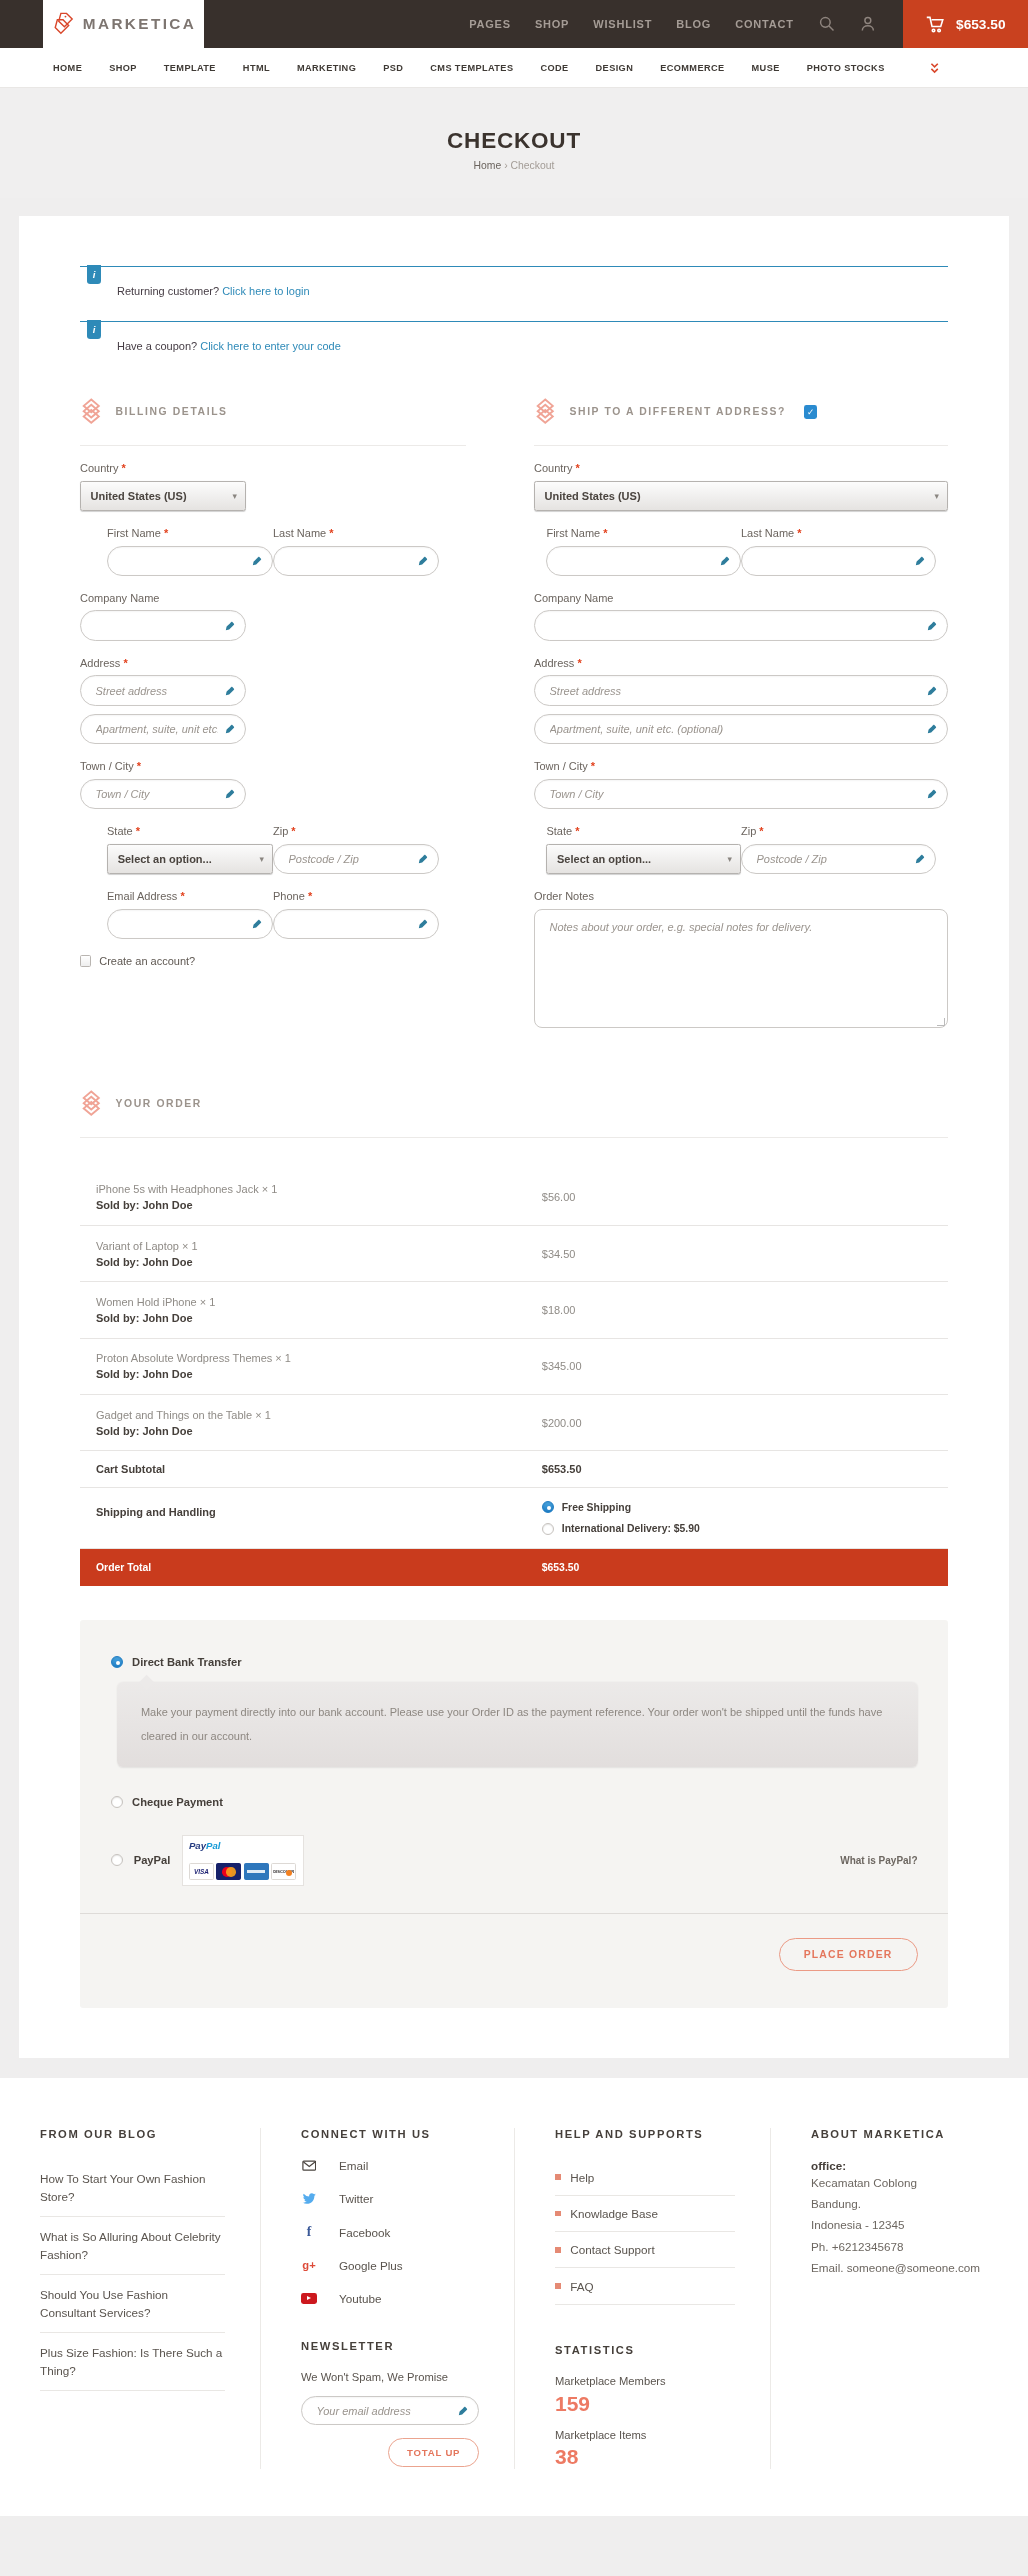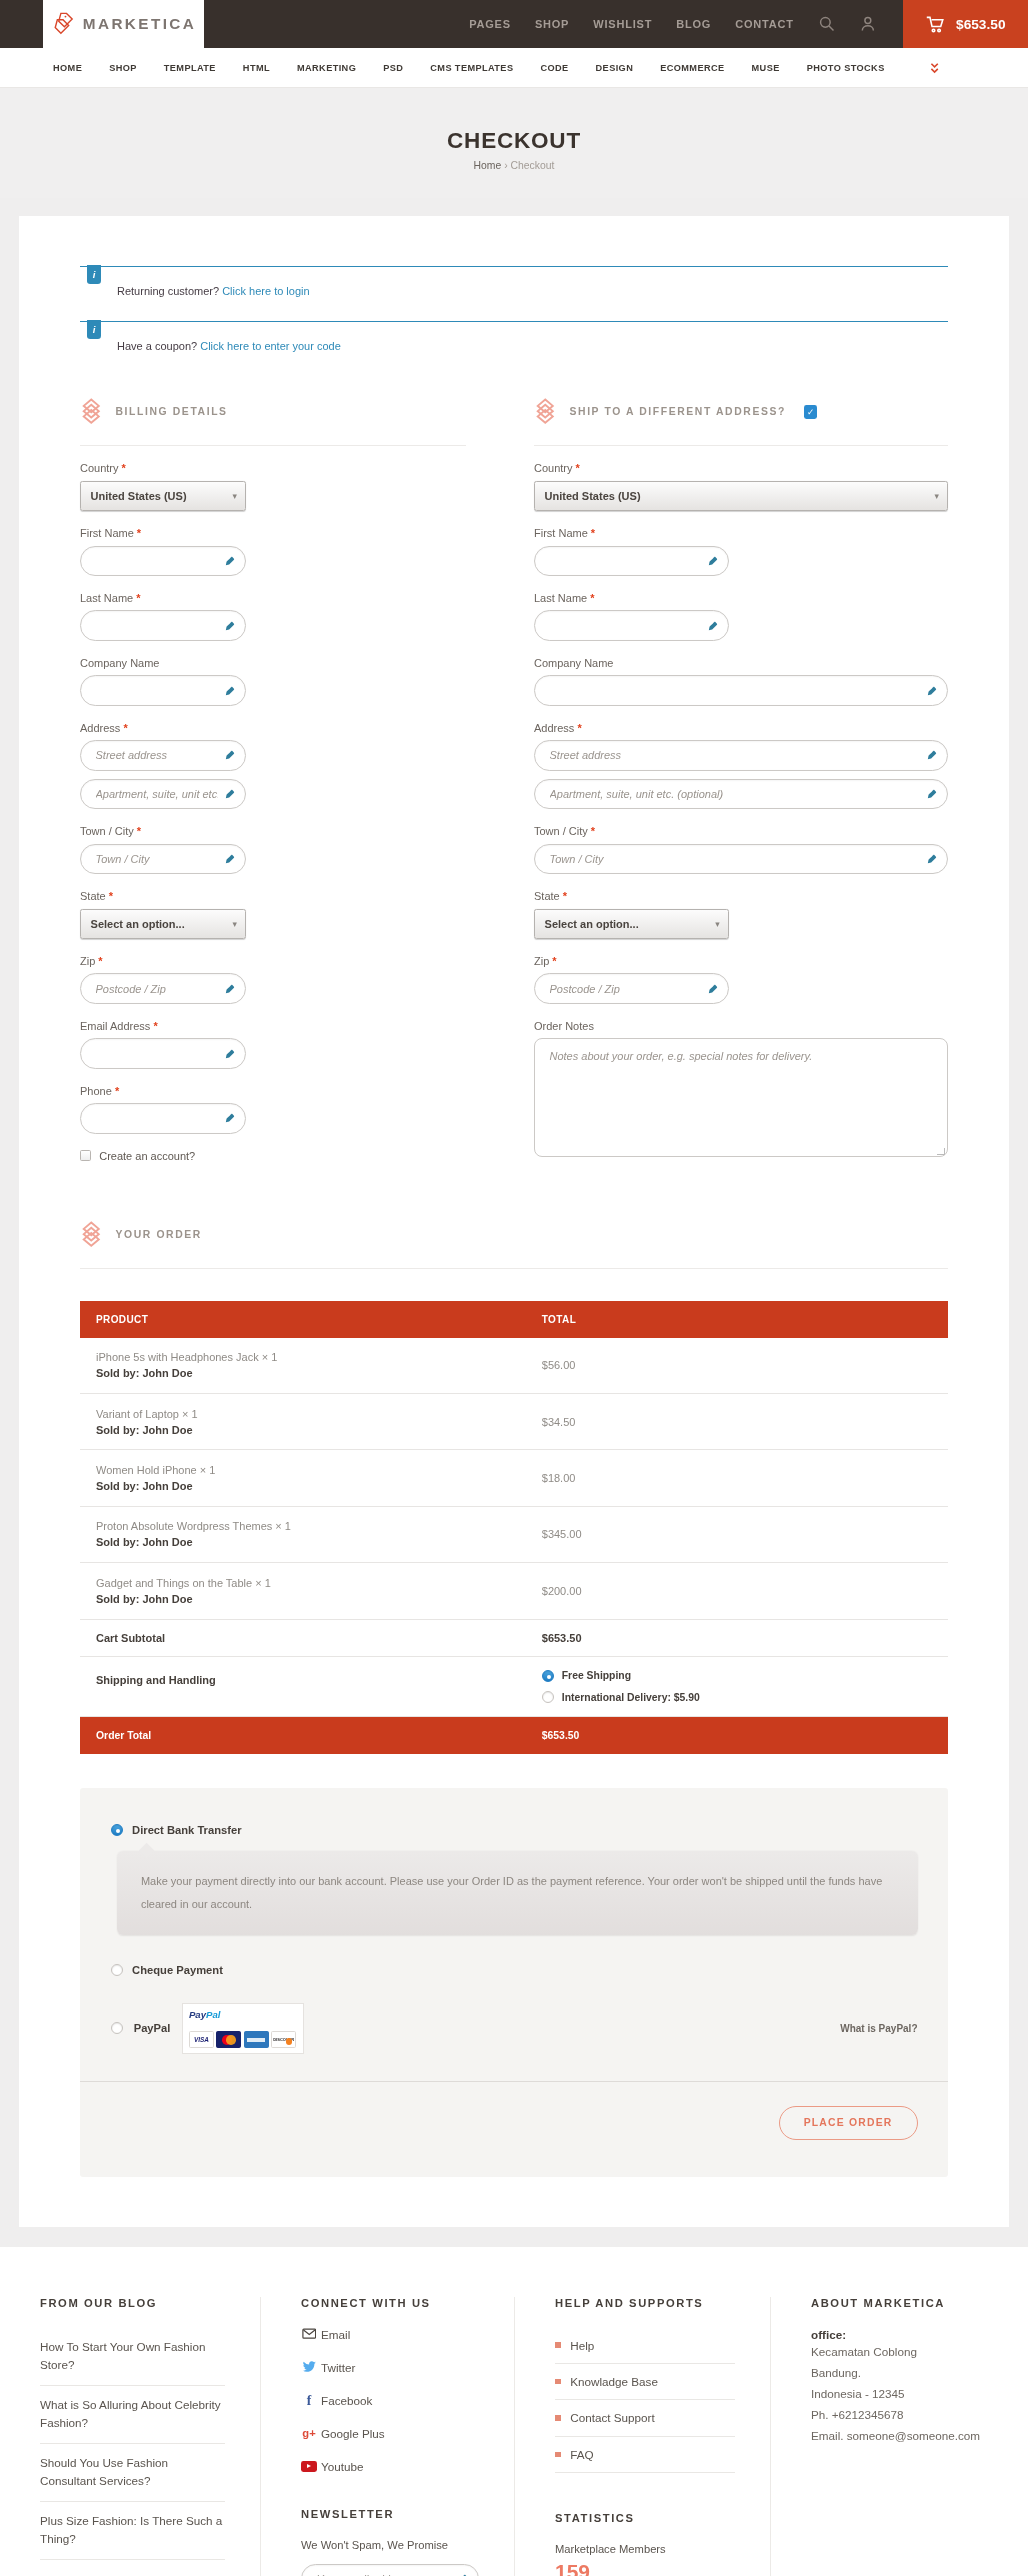--- a/index.html
+++ b/index.html
@@ -44,21 +44,21 @@
   .chk-on{width:13.7px;height:13.7px;background:#2a8bd0;border-radius:2.4px;color:#fff;font-size:8.8px;display:flex;align-items:center;justify-content:center;margin-left:4.8px;cursor:pointer;}
   .flabel{font-size:11px;color:#6b645e;margin:16px 0 6.4px;}
   .req{color:#e2401c;font-weight:bold;}
   .field{position:relative;}
   .field input{width:100%;height:30.5px;border:0.8px solid #ccc9c6;border-radius:15.3px;padding:0 27px 0 14.5px;font-size:11px;color:#555;background:#fff;outline:none;box-shadow:inset 0 0.8px 1.6px rgba(0,0,0,.05);font-family:"Liberation Sans",sans-serif;}
   .field input::placeholder{font-style:italic;color:#9a948e;}
   .pen{position:absolute;right:9.6px;top:50%;transform:translateY(-50%);line-height:0;}
   .selectbox{height:30.5px;border:0.8px solid #b5b2af;border-radius:2.4px;background:linear-gradient(#fcfcfc,#e5e3e1);box-shadow:0 0.8px 0.8px rgba(0,0,0,.18);display:flex;align-items:center;padding:0 24px 0 9.6px;position:relative;cursor:pointer;}
   .selectbox .selval{font-size:11px;font-weight:bold;color:#4a443f;}
   .sel-arrow{position:absolute;right:8px;color:#8a8580;font-size:8.8px;}
-  .pair{display:flex;justify-content:center;flex-direction:column;}
+  .pair{display:flex;justify-content:center;}
   .w43{width:43%;} .w47{width:47%;}
   .mt10{margin-top:8px;}
   .notes-wrap{position:relative;}
   .notes-wrap textarea{width:100%;height:119px;border:0.8px solid #ccc9c6;border-radius:8px;padding:11.2px 14.5px;font-size:11px;color:#555;resize:none;outline:none;font-family:"Liberation Sans",sans-serif;}
   .notes-wrap textarea::placeholder{font-style:italic;color:#9a948e;}
   .notes-wrap::after{content:"";position:absolute;right:3.2px;bottom:4.8px;width:6.4px;height:6.4px;border-right:1.6px solid #bbb;border-bottom:1.6px solid #bbb;}
   .chkrow{display:flex;align-items:center;gap:8px;margin-top:16px;}
   .chk-off{width:11.2px;height:11.2px;border:0.8px solid #b9b5b1;border-radius:1.6px;background:linear-gradient(#fff,#eee);cursor:pointer;}
   .chklabel{font-size:11px;color:#5f5852;}
 
@@ -112,21 +112,21 @@
   .pprow{display:flex;align-items:center;gap:11.2px;}
   .panel-actions{border-top:0.8px solid #dedbd8;margin:27px -30.5px 0;padding:24px 30.5px 6.4px;display:flex;justify-content:flex-end;}
   .placeorder{background:transparent;border:1.6px solid #eb9a85;color:#e4765c;font-size:10.4px;font-weight:bold;letter-spacing:1.2px;border-radius:803px;padding:10.4px 24px;cursor:pointer;font-family:"Liberation Sans",sans-serif;}
 
   
   .footer{background:#fff;margin-top:20px;display:grid;grid-template-columns:260px 254px 256px 259px;padding:50px 0 47px;}
   .fcol{padding:0 35px 0 40px;}
   .fcol + .fcol{border-left:0.8px solid #eceae7;}
   .fhead{font-size:11.2px;font-weight:bold;letter-spacing:1.6px;color:#453f3a;margin-bottom:19px;}
   .bloglink{font-size:11.7px;color:#5a544e;line-height:1.55;padding:10.4px 0;border-bottom:0.8px solid #e9e7e4;cursor:pointer;}
-  .social{display:flex;align-items:center;gap:4px;margin-bottom:20px;cursor:pointer;text-align:center;}
+  .social{display:flex;align-items:center;gap:22px;margin-bottom:20px;cursor:pointer;text-align:center;}
   .social .slabel{font-size:11.7px;color:#5a544e;}
   .sicon{width:16px;display:flex;justify-content:center;line-height:0;}
   .fb-f{color:#3b5998;font-weight:bold;font-size:13.7px;line-height:1;font-family:"Liberation Serif",serif;}
   .gp{color:#dd4b39;font-weight:bold;font-size:11.2px;line-height:1;}
   .yt{width:16px;height:11.2px;background:#cc181e;border-radius:2.4px;position:relative;}
   .yt::after{content:"";position:absolute;left:6.4px;top:3.2px;border-left:4.8px solid #fff;border-top:2.4px solid transparent;border-bottom:2.4px solid transparent;}
   .nl-head{margin-top:35px;}
   .nl-tag{font-size:11.2px;color:#5a544e;margin-bottom:13px;}
   .nl-field input{height:29px;border-radius:14.5px;}
   .signup-row{display:flex;justify-content:flex-end;margin-top:13px;}
@@ -437,24 +437,20 @@
     <div class="sechead">
       <svg width="22.5" height="29" viewBox="0 0 30 38" fill="none" stroke="#f0a496" stroke-width="2.6">
         <path d="M15 3 L25 11.5 15 20 5 11.5 Z"></path>
           <path d="M15 10 L25 18.5 15 27 5 18.5 Z"></path>
           <path d="M15 17 L25 25.5 15 34 5 25.5 Z"></path>
       </svg>
       <span class="ht">YOUR ORDER</span>
     </div>
 
     <div class="ordertable">
-      <div class="thead">
-        <span class="c1">PRODUCT</span>
-        <span class="c2">TOTAL</span>
-      </div>
 
       <div class="trow">
         <div class="c1">
             <div class="pname">iPhone 5s with Headphones Jack × 1</div>
             <div class="soldby">Sold by: John Doe</div>
           </div>
         <div class="c2">$56.00</div>
       </div>
       <div class="trow">
         <div class="c1">

